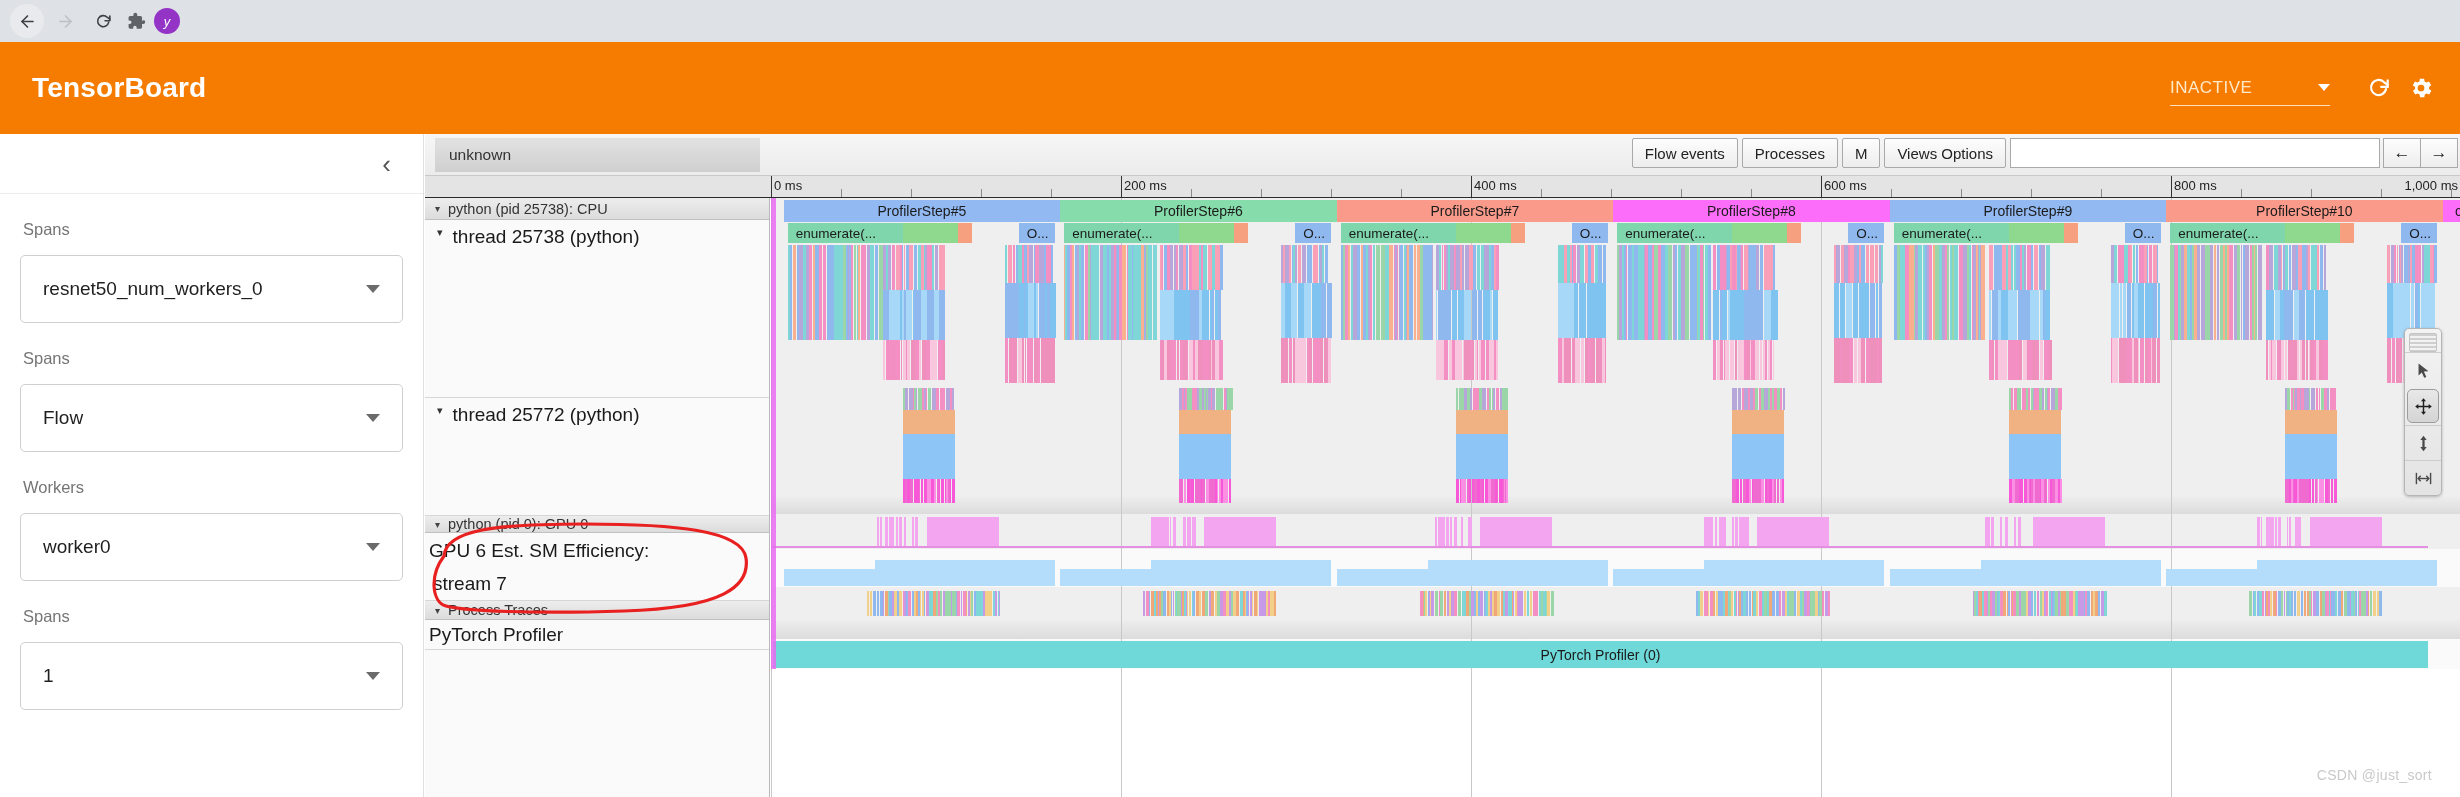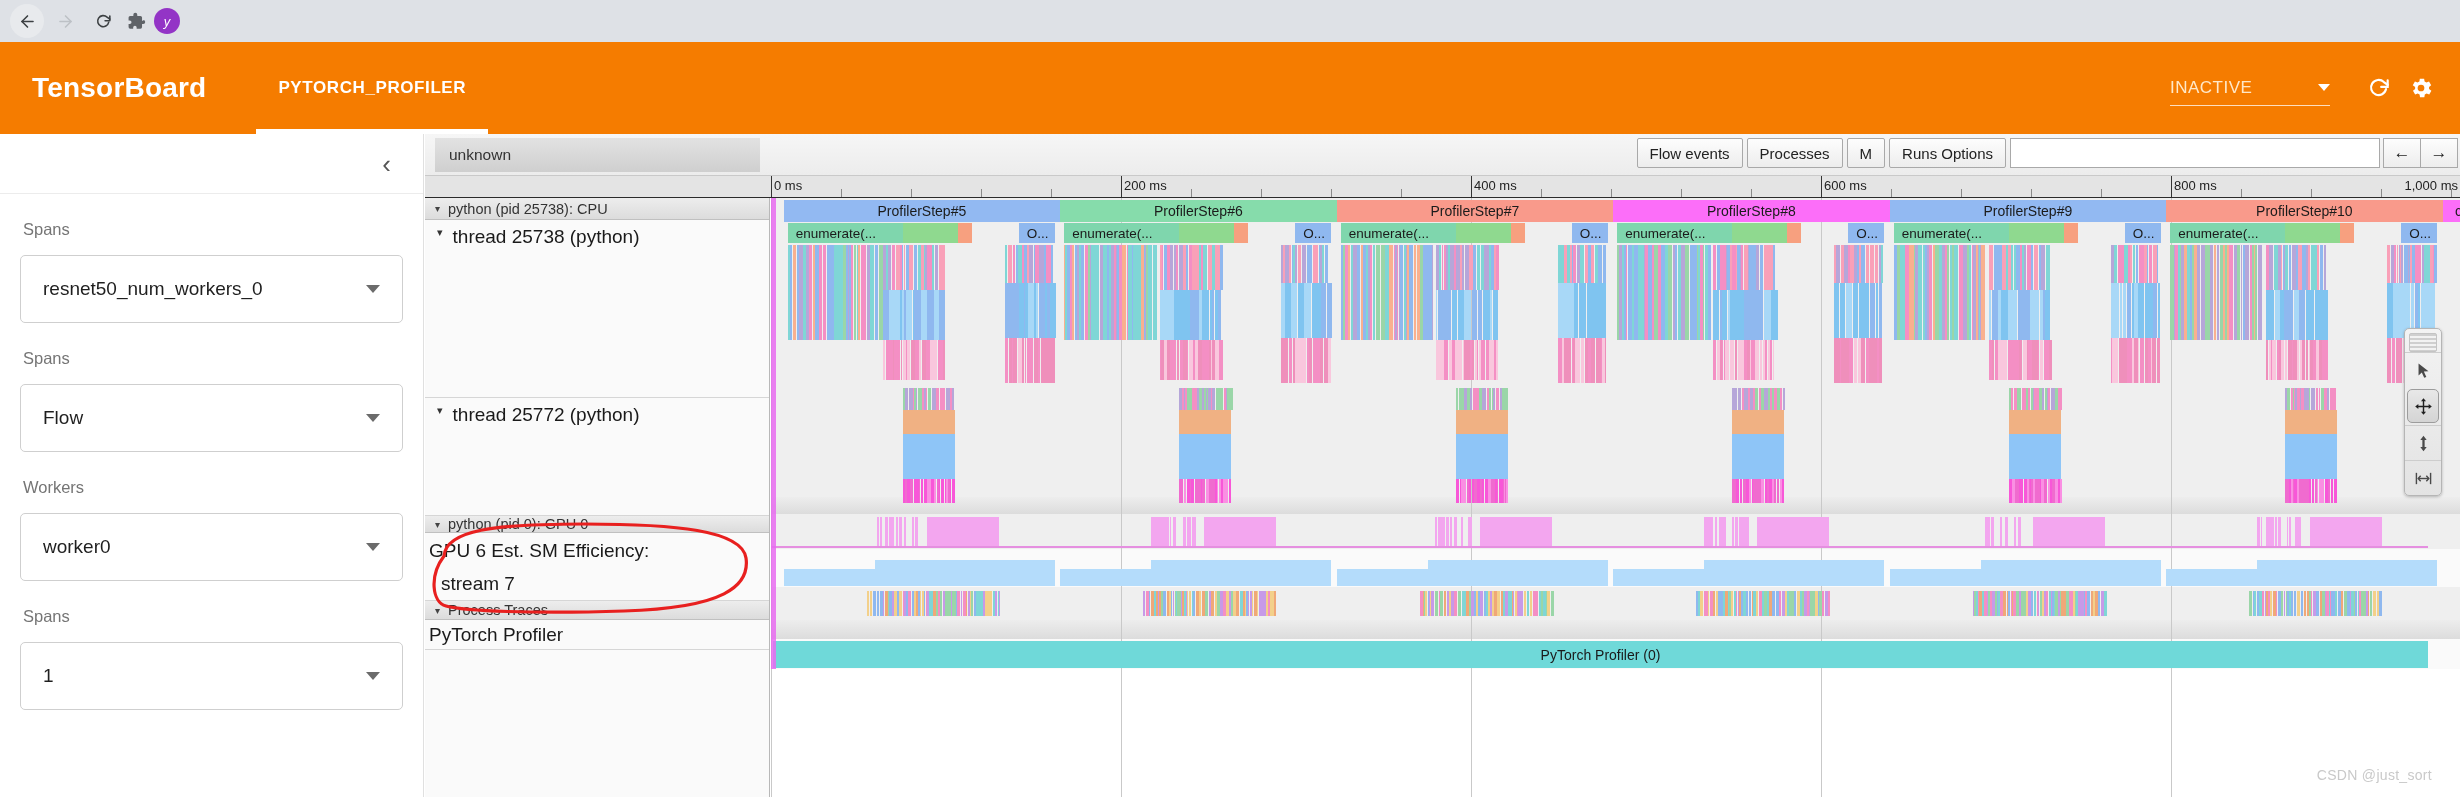--- a/index.html
+++ b/index.html
@@ -226,25 +226,20 @@
         <svg width="19" height="19" viewBox="0 0 24 24" fill="#5f6368">
           <path d="M20.5 11H19V7a2 2 0 0 0-2-2h-4V3.5a2.5 2.5 0 0 0-5 0V5H4a2 2 0 0 0-2 2v3.8h1.5a2.2 2.2 0 0 1 0 4.4H2V19a2 2 0 0 0 2 2h3.8v-1.5a2.2 2.2 0 0 1 4.4 0V21H17a2 2 0 0 0 2-2v-4h1.5a2.5 2.5 0 0 0 0-5z"></path>
         </svg>
       </span>
       <span class="avatar">y</span>
     </div>
   </div>
 
   <div class="tb-header">
     <div class="tb-logo">TensorBoard</div>
-    <div class="tb-tabs">
-      <div class="tb-tab active">
-        <span>PYTORCH_PROFILER</span>
-      </div>
-    </div>
     <div class="tb-right">
       <div class="inactive-select">
         <span class="inactive-label">INACTIVE</span>
         <span class="caret-down"></span>
       </div>
       <div class="hdr-icon">
         <svg width="26" height="26" viewBox="0 0 24 24" fill="none" stroke="#fff" stroke-width="2" stroke-linecap="round">
             <polyline points="20 5 20 11 14 11"></polyline>
             <path d="M18.5 13a7 7 0 1 1-2-6.5L20 9"></path>
           </svg>
@@ -292,21 +287,21 @@
   </div>
 
   <div class="trace">
 
     <div class="trace-toolbar">
       <div class="title-chip">unknown</div>
       <div class="tb-buttons">
         <div class="tbtn">Flow events</div>
         <div class="tbtn">Processes</div>
         <div class="tbtn">M</div>
-        <div class="tbtn">Runs Options</div>
+        <div class="tbtn">Views Options</div>
         <input class="tsearch" type="text" placeholder="" style="">
         <div class="tarrow">←</div>
         <div class="tarrow">→</div>
       </div>
     </div>
 
     <div class="trace-body">
 
       <div class="left-col">
         <div class="grp-header" style="height:22px;">
@@ -321,21 +316,21 @@
           <span class="tri">▾</span>
           <span>thread 25772 (python)</span>
         </div>
         <div class="grp-header" style="height:17px;">
           <span class="tri">▾</span>
           <span>python (pid 0): GPU 0</span>
         </div>
         <div class="row-label" style="height:35px;padding-left:4px;">
           <span>GPU 6 Est. SM Efficiency:</span>
         </div>
-        <div class="row-label row-sep" style="height:33px;padding-left:16px;">
+        <div class="row-label row-sep" style="height:33px;padding-left:8px;">
           <span>stream 7</span>
         </div>
         <div class="grp-header" style="height:19px;">
           <span class="tri">▾</span>
           <span>Process Traces</span>
         </div>
         <div class="row-label row-sep" style="height:30px;padding-left:4px;">
           <span>PyTorch Profiler</span>
         </div>
       </div>

